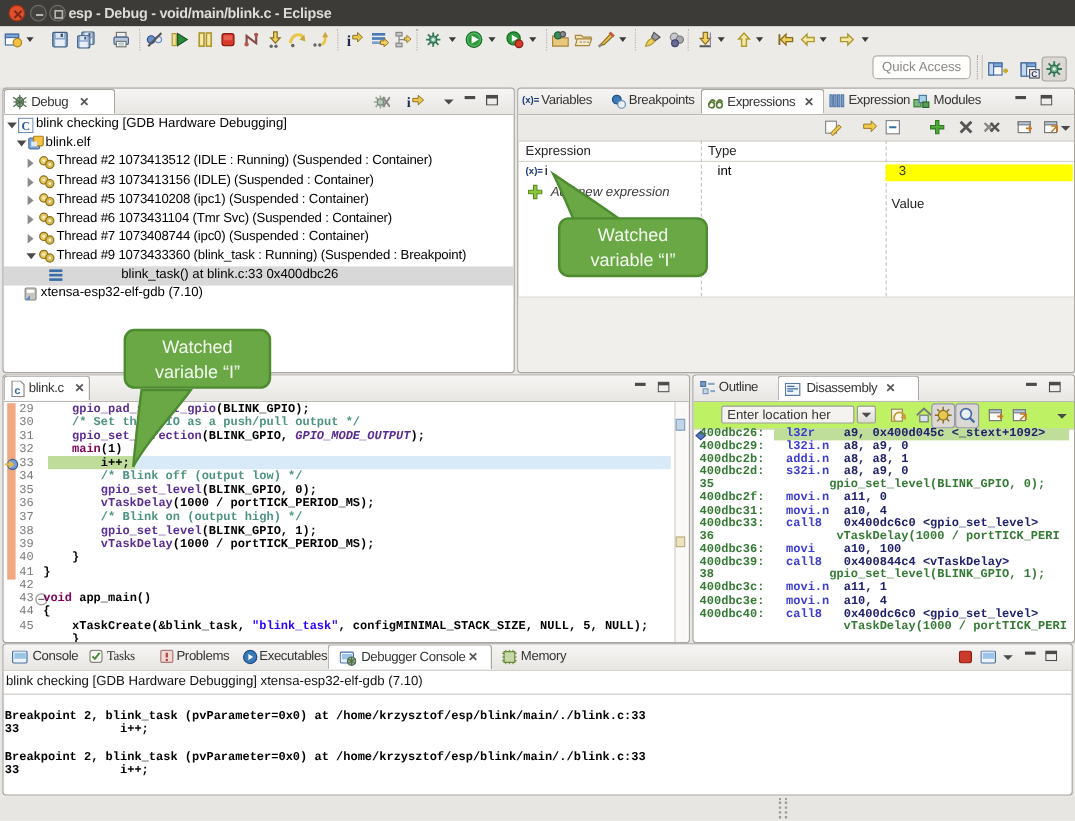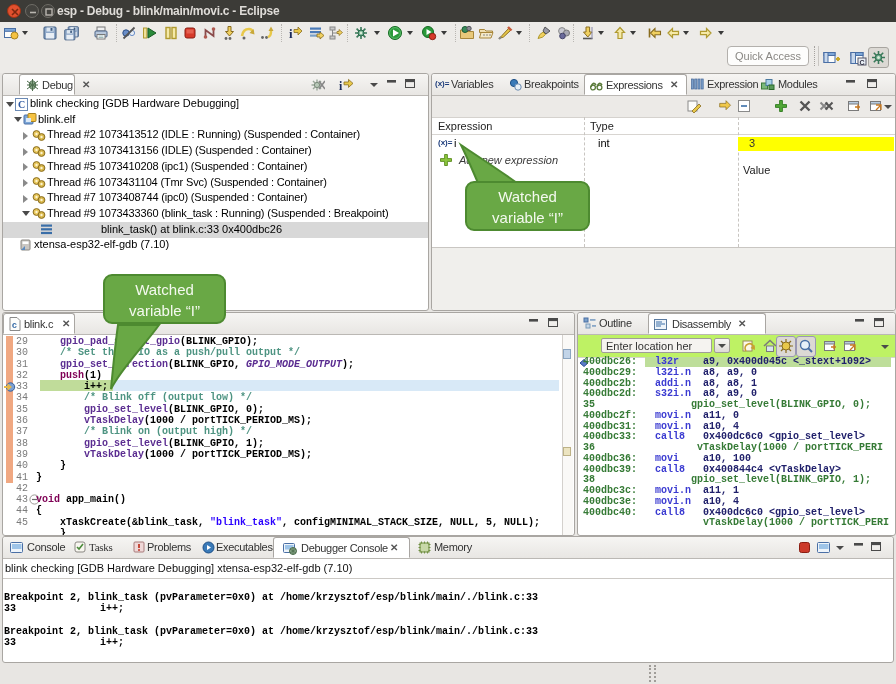--- a/index.html
+++ b/index.html
@@ -65,21 +65,21 @@
 <div id="titlebar">
   <div class="wbtn" style="left:7px;background:#e0502e;border:1px solid #9e3214;box-sizing:border-box;"><svg width="12" height="12" style="margin:1px">
           <path d="M3,3 L9,9 M9,3 L3,9" stroke="#7c2810" stroke-width="1.6"></path>
         </svg></div>
   <div class="wbtn" style="left:25px;background:#43423e;border:1px solid #6e6c66;box-sizing:border-box;"><svg width="12" height="12" style="margin:1px">
           <path d="M3,6.5 L9,6.5" stroke="#b9b6b0" stroke-width="1.6"></path>
         </svg></div>
   <div class="wbtn" style="left:41px;background:#43423e;border:1px solid #6e6c66;box-sizing:border-box;"><svg width="12" height="12" style="margin:1px">
           <rect x="3" y="3" width="6" height="6" fill="none" stroke="#b9b6b0" stroke-width="1.4"></rect>
         </svg></div>
-  <div id="titletext">esp - Debug - blink/main/movi.c - Eclipse</div>
+  <div id="titletext">esp - Debug - void/main/blink.c - Eclipse</div>
 </div>
 
 <div id="tb1">
       <svg class="tbi" style="left:3px;top:3px" width="16" height="16">
         <rect x="1.5" y="3.5" width="11" height="9" fill="#fdfdfb" stroke="#4a6fa5"></rect>
         <rect x="1.5" y="3.5" width="11" height="2.8" fill="#7da7d8" stroke="#4a6fa5"></rect>
         <circle cx="11.5" cy="10.5" r="3.5" fill="#f5c242" stroke="#a8821f"></circle>
       </svg>
       <div class="dd" style="left:22px;"></div>
       <svg class="tbi" style="left:42px;top:3px" width="16" height="16">
@@ -260,21 +260,21 @@
             <path d="M0,-6.5 L0,6.5 M-6.5,0 L6.5,0 M-4.7,-4.7 L4.7,4.7 M4.7,-4.7 L-4.7,4.7" stroke="#3a7a5a" stroke-width="1.6"></path>
             <circle r="3.2" fill="#6aa88a" stroke="#2a6a4a"></circle>
             <circle r="1.5" fill="#d8ecd8"></circle>
           </g>
         </svg></div>
 
 </div>
 
 <div class="panel" id="pDebug" style="left:2px;top:73px;width:425px;height:236px;">
   <div class="tabbar"></div>
-  <div class="tab active" style="left:16px;width:56px;">
+  <div class="tab active" style="left:0px;width:93px;">
     <svg width="13" height="14" style="position:absolute;left:6px;top:3px">
           <use href="#bugsym"></use>
         </svg>
     <div class="tablabel" style="left:22px;">Debug</div>
     <div class="closex" style="left:62px;">✕</div>
   </div>
   <svg class="tbi" style="left:306px;top:3px;" width="18" height="16">
         <g transform="translate(8,8)">
           <path d="M0,-5.5 L0,5.5 M-5.5,0 L5.5,0 M-4,-4 L4,4 M4,-4 L-4,4" stroke="#9aa89a" stroke-width="1.4"></path>
           <circle r="2.6" fill="#b8c8b8" stroke="#7a8a7a"></circle>
@@ -526,21 +526,21 @@
 44
 45
 </pre>
     <svg width="11" height="11" style="position:absolute;left:26px;top:159px;">
           <circle cx="5.5" cy="5.5" r="4.6" fill="#fff" stroke="#9a9793"></circle>
           <path d="M3,5.5 h5" stroke="#6a6a6a" stroke-width="1.2"></path>
         </svg>
     <pre class="codepre" style="position:absolute;left:33px;top:1px;color:#000;"><span class="fn">    gpio_pad_select_gpio</span>(BLINK_GPIO);
 <span class="cmt">    /* Set the GPIO as a push/pull output */</span>
 <span class="fn">    gpio_set_direction</span>(BLINK_GPIO, <span class="mac">GPIO_MODE_OUTPUT</span>);
-<span class="kw">    push</span>(1)
+<span class="kw">    main</span>(1)
         i++;
 <span class="cmt">        /* Blink off (output low) */</span>
 <span class="fn">        gpio_set_level</span>(BLINK_GPIO, 0);
 <span class="fn">        vTaskDelay</span>(1000 / portTICK_PERIOD_MS);
 <span class="cmt">        /* Blink on (output high) */</span>
 <span class="fn">        gpio_set_level</span>(BLINK_GPIO, 1);
 <span class="fn">        vTaskDelay</span>(1000 / portTICK_PERIOD_MS);
     }
 }
 

